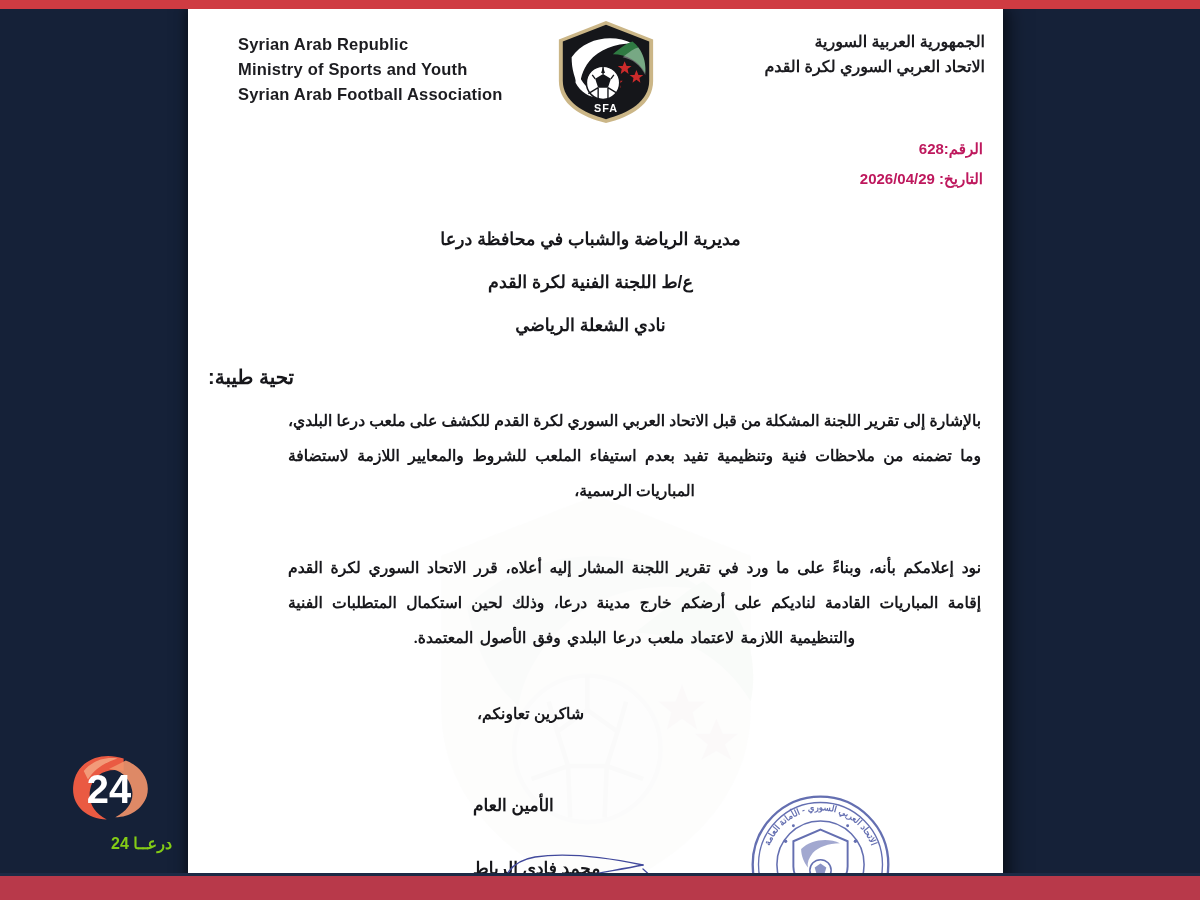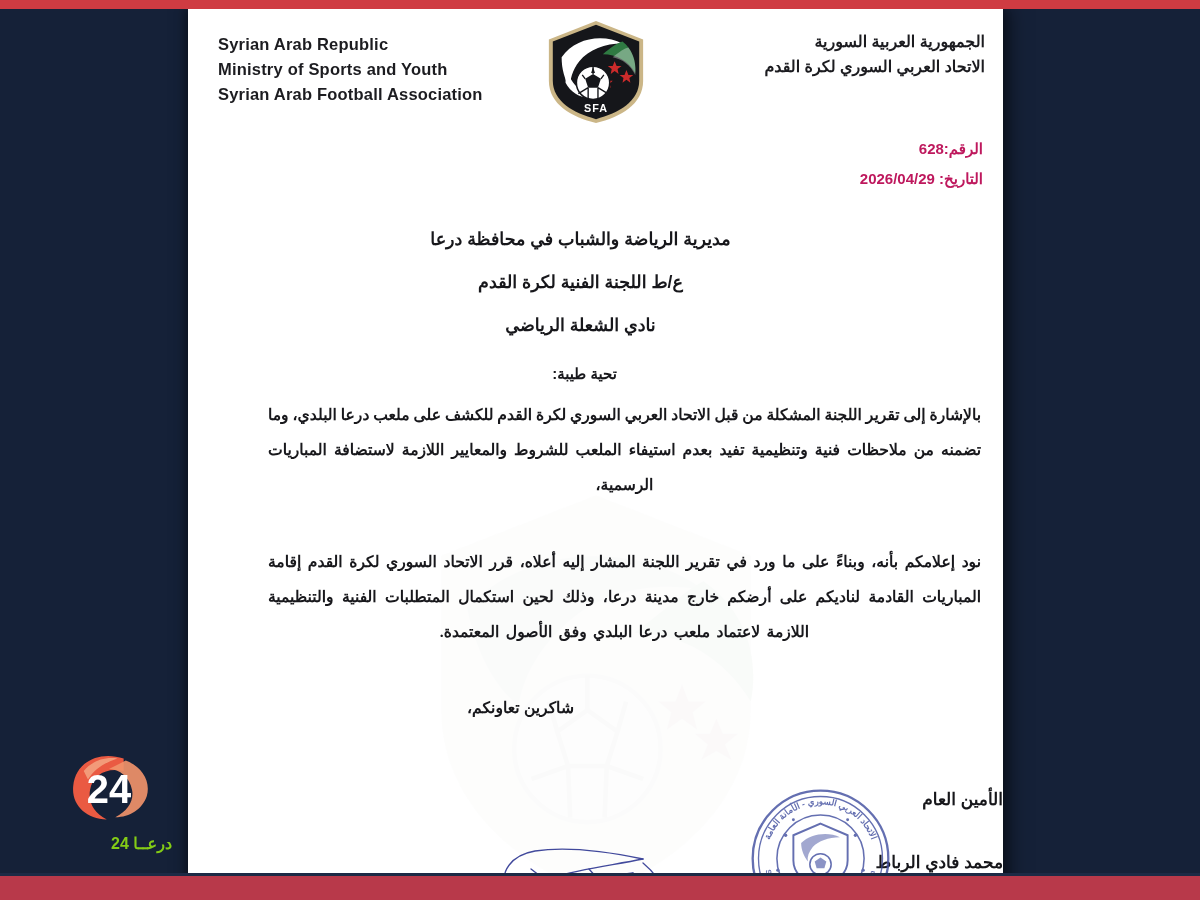--- a/index.html
+++ b/index.html
@@ -45,21 +45,21 @@
   #watermark{
     position:absolute;
     left:50%; top:470px;
     transform:translateX(-50%);
     width:430px; height:430px;
     opacity:.085;
     pointer-events:none;
     z-index:0;
   }
 
-  #paper-inner{ position:relative; z-index:2; }
+  #paper-inner{ position:relative; z-index:2;margin-left:20px; }
 
   
   .header{
     position:relative;
     height:112px;
     padding:18px 0 0 0;
   }
   .hdr-en{
     position:absolute; left:30px; top:24px;
     direction:ltr; text-align:left;
@@ -96,23 +96,23 @@
   .addr{
     direction:rtl;
     margin-top:24px;
     font-size:17.5px; font-weight:bold; color:#17171b;
     line-height:2.45;
     text-align:center;
     padding-right:30px;
   }
 
   .greet{
-    direction:rtl; text-align:center;
+    direction:rtl; text-align:left;
     padding:18px 22px 0 0;
-    font-size:15px; font-weight:bold; color:#17171b;
+    font-size:20px; font-weight:bold; color:#17171b;
   }
 
   
   .body{
     direction:rtl;
     padding:14px 22px 0 80px;
     font-size:15.6px;
     font-weight:bold;
     color:#18181c;
     line-height:2.25;
@@ -128,21 +128,21 @@
     padding:8px 150px 0 0;
     font-size:15.6px; font-weight:bold; color:#18181c;
   }
 
   
   .sign{
     position:relative;
     direction:rtl;
     margin-top:72px;
     padding-right:0;
-    text-align:right;
+    text-align:left;
     width:530px;
   }
   .sign .title{
     font-size:17px; font-weight:bold; color:#17171b;
     letter-spacing:1.2px;
     margin-bottom:42px;
   }
   .sign .name{
     font-size:17px; font-weight:bold; color:#17171b;
     letter-spacing:.6px;

